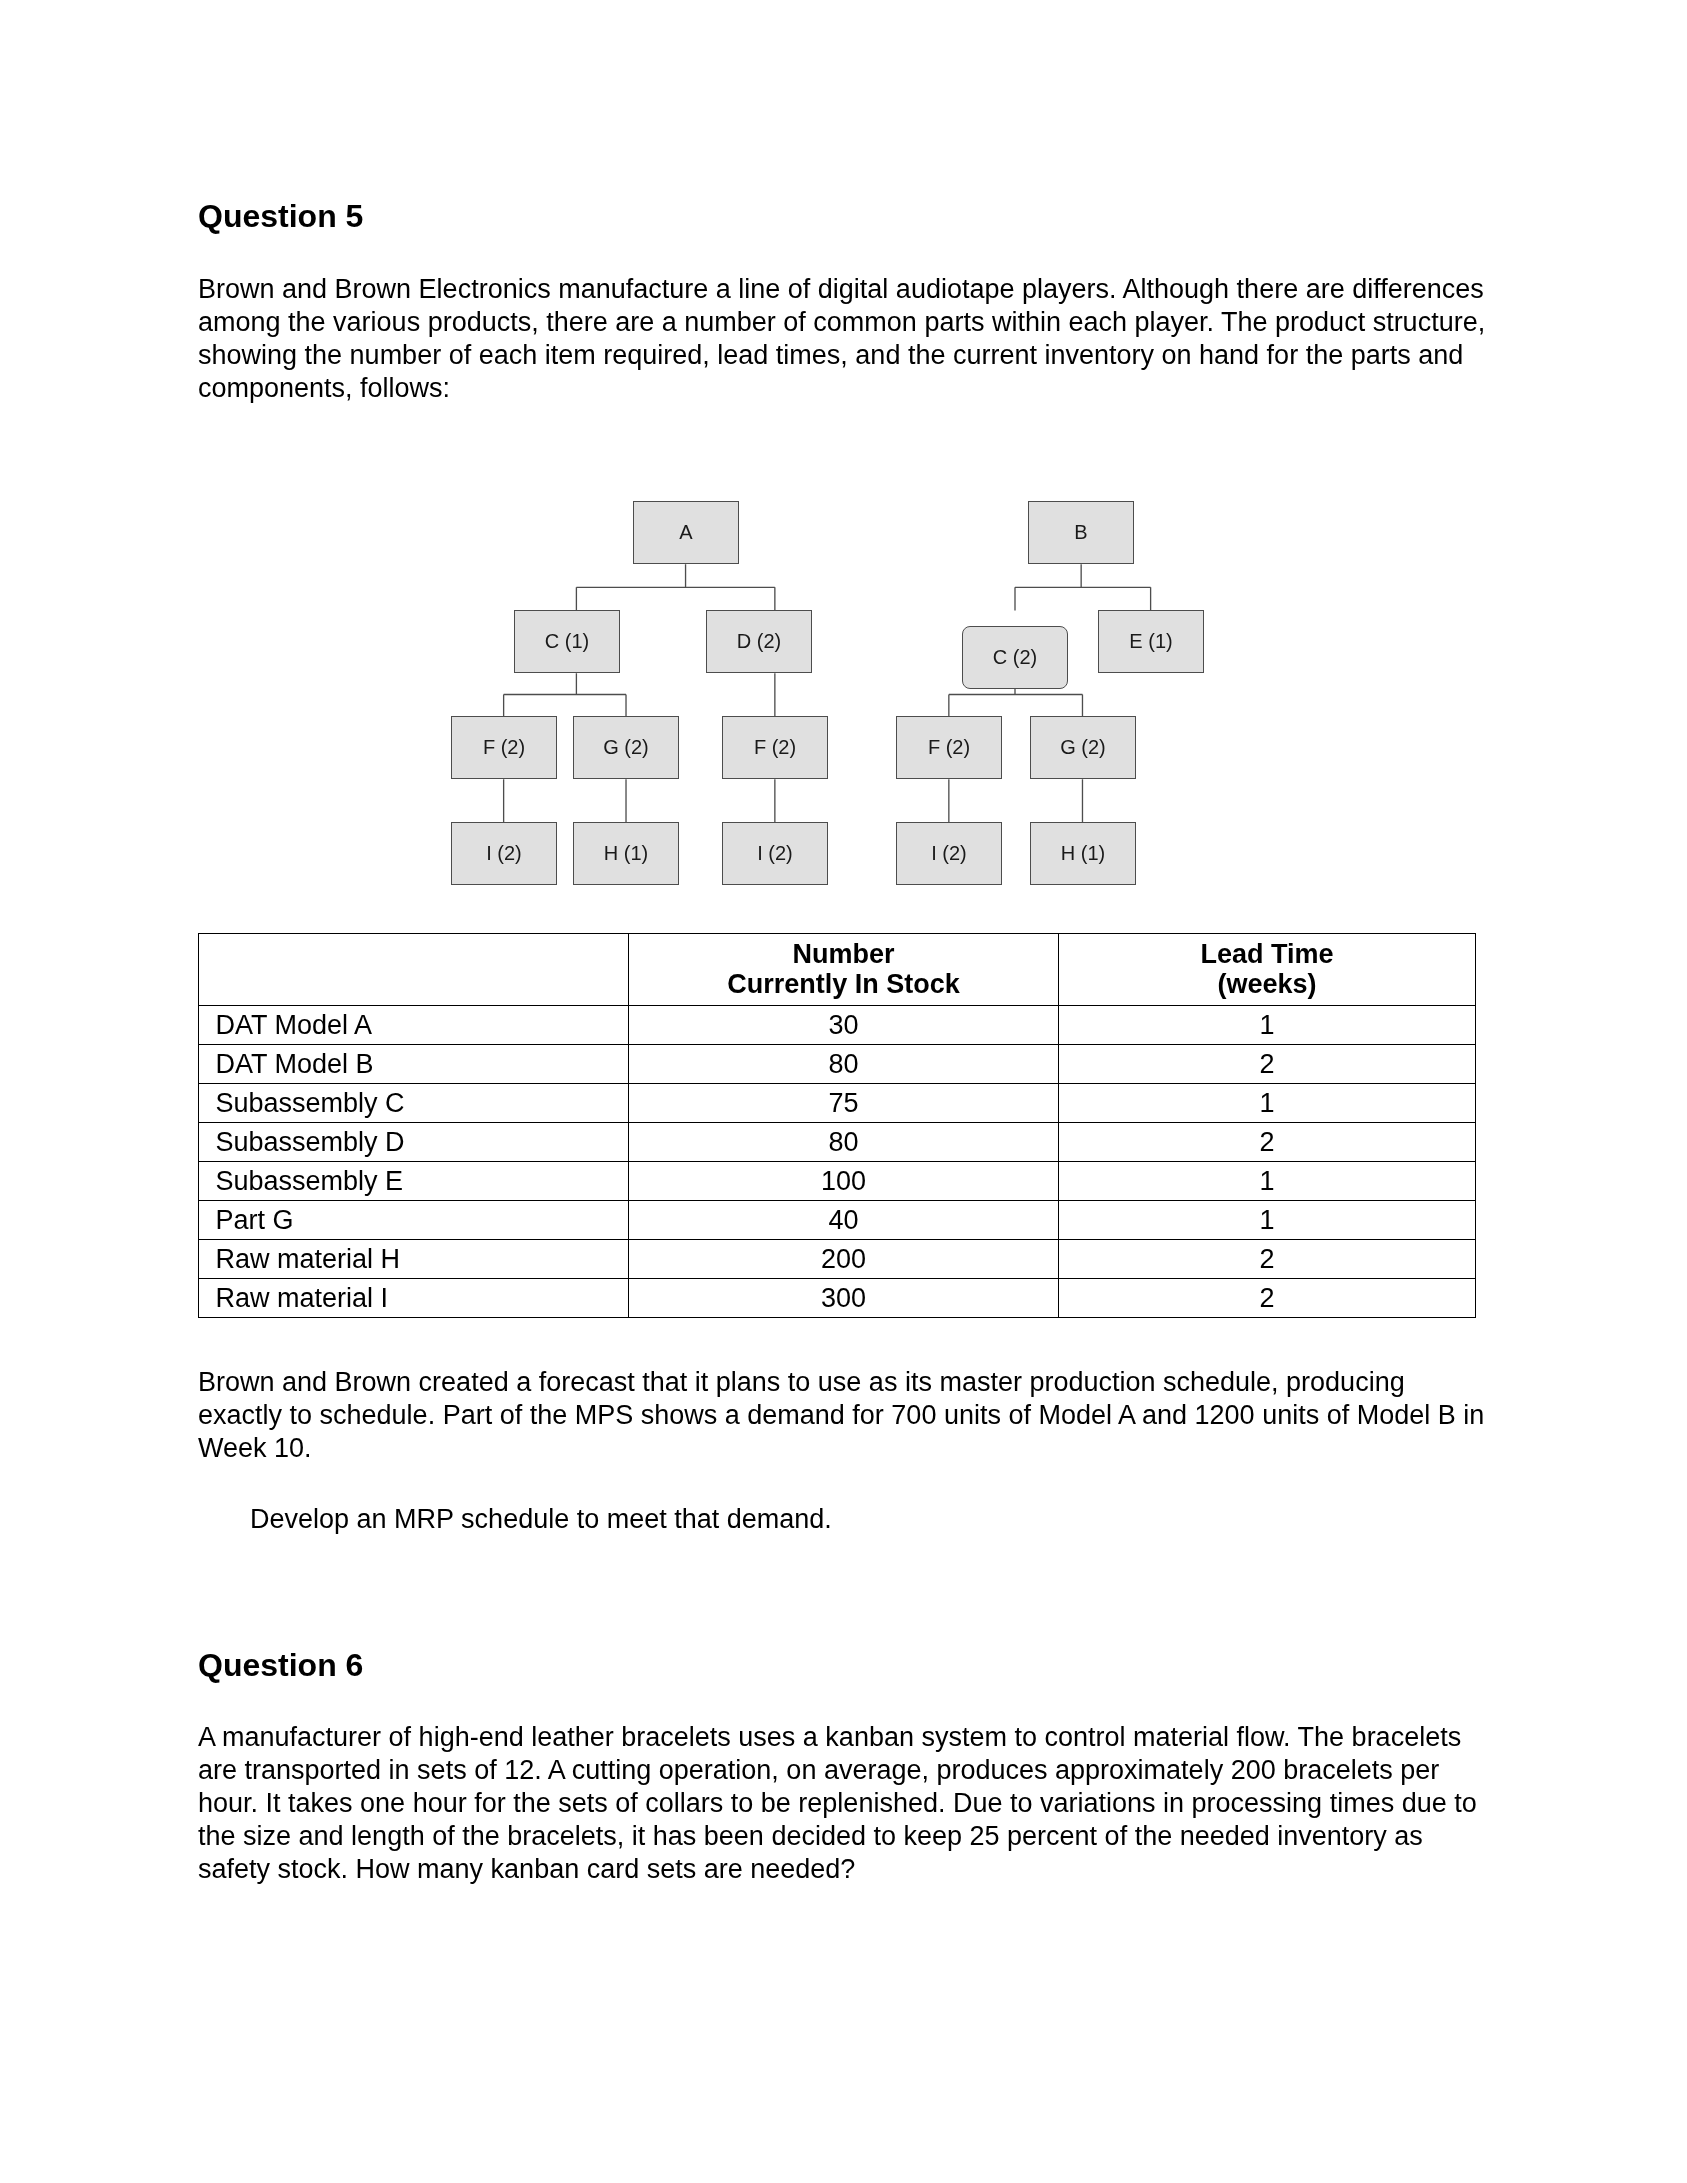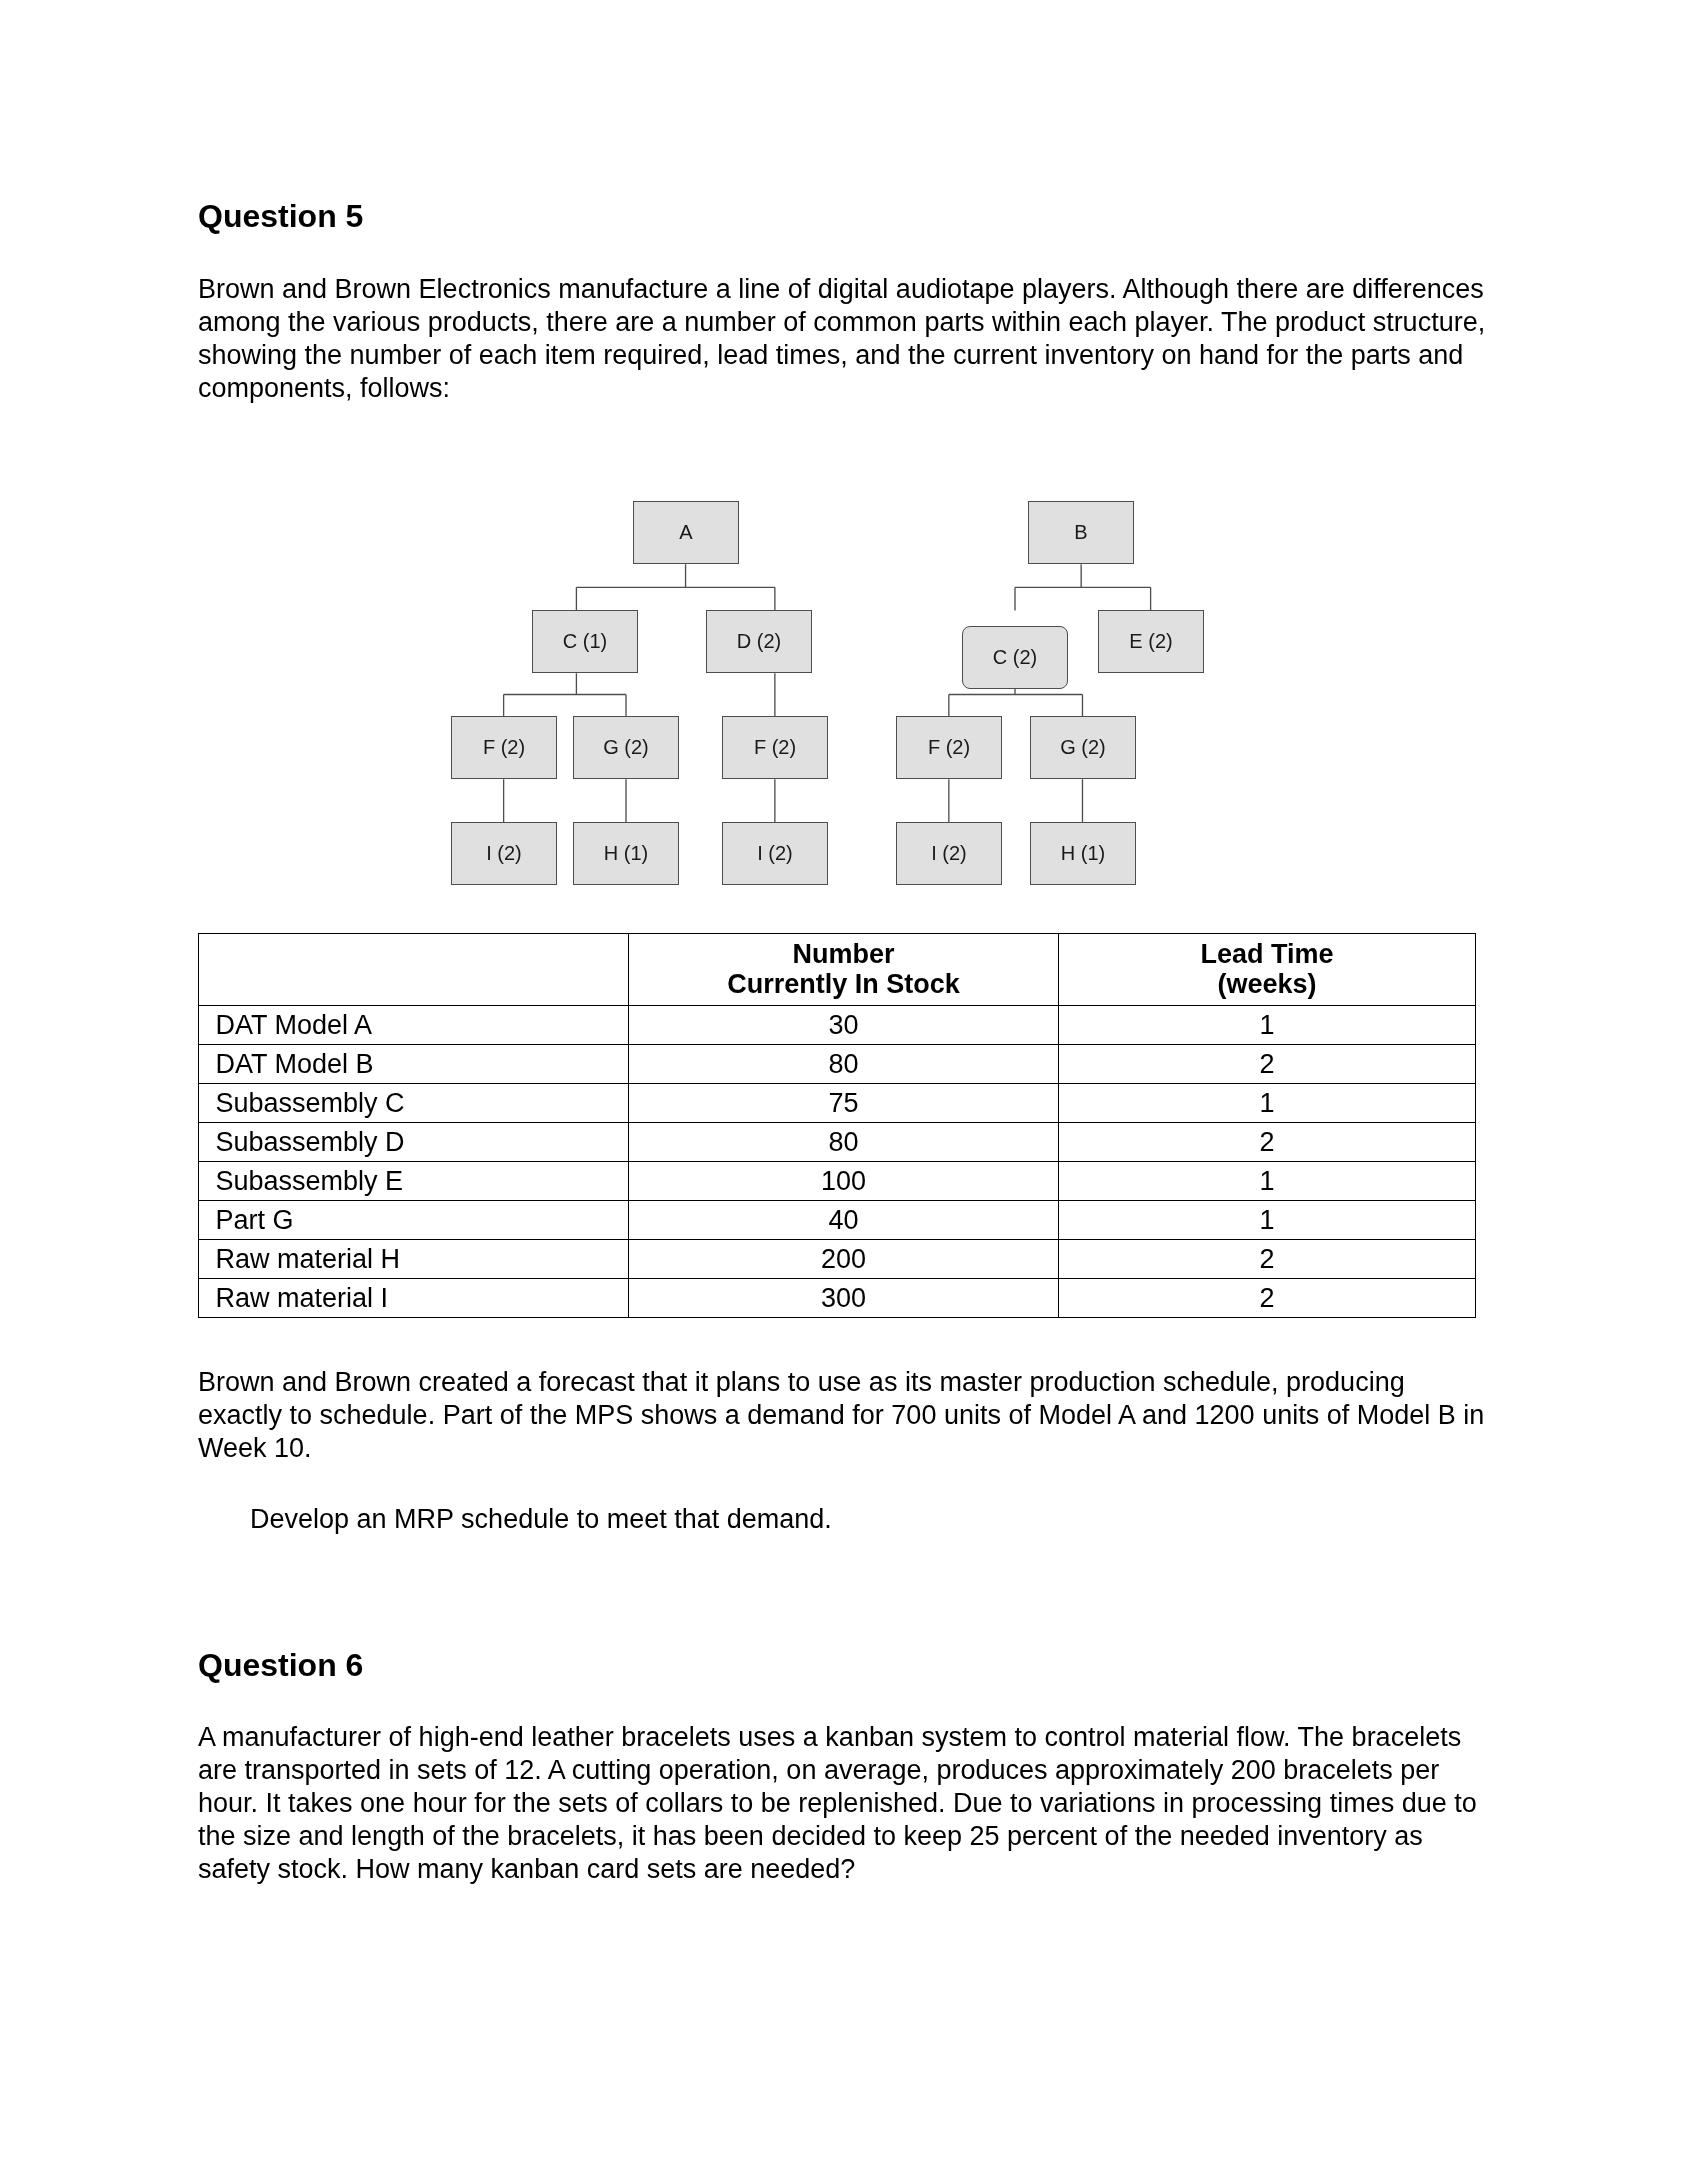--- a/index.html
+++ b/index.html
@@ -106,32 +106,32 @@
       <path d="M737 100 V135 M572 135 H872 M572 135 V170 M872 135 V170
                M572 265 V297 M462 297 H647 M462 297 V330 M647 297 V330
                M872 265 V330
                M462 425 V490 M647 425 V490 M872 425 V490" stroke="#4d4d4d" stroke-width="2" fill="none"></path>
       <path d="M1335 100 V135 M1235 135 H1440 M1235 135 V170 M1440 135 V170
                M1235 265 V297 M1135 297 H1337 M1135 297 V330 M1337 297 V330
                M1135 425 V490 M1337 425 V490" stroke="#4d4d4d" stroke-width="2" fill="none"></path>
     </svg>
 
     <div class="node" style="left:435px;  top:3.3px;">A</div>
-    <div class="node" style="left:334px;  top:112px;">C (1)</div>
+    <div class="node" style="left:316px;  top:112px;">C (1)</div>
     <div class="node" style="left:508px;  top:112px;">D (2)</div>
     <div class="node" style="left:253px;  top:218px;">F (2)</div>
     <div class="node" style="left:375px;  top:218px;">G (2)</div>
     <div class="node" style="left:524px;  top:218px;">F (2)</div>
     <div class="node" style="left:253px;  top:324px;">I (2)</div>
     <div class="node" style="left:375px;  top:324px;">H (1)</div>
     <div class="node" style="left:524px;  top:324px;">I (2)</div>
 
     <div class="node" style="left:830px; top:3.3px;">B</div>
     <div class="node" style="left:764px; top:128px;border-radius:8px;">C (2)</div>
-    <div class="node" style="left:900px; top:112px;">E (2)</div>
+    <div class="node" style="left:900px; top:112px;">E (1)</div>
     <div class="node" style="left:698px; top:218px;">F (2)</div>
     <div class="node" style="left:832px; top:218px;">G (2)</div>
     <div class="node" style="left:698px; top:324px;">I (2)</div>
     <div class="node" style="left:832px; top:324px;">H (1)</div>
   </div>
 
   <table class="inv">
     <colgroup>
         <col class="c1">
         <col class="c2">

